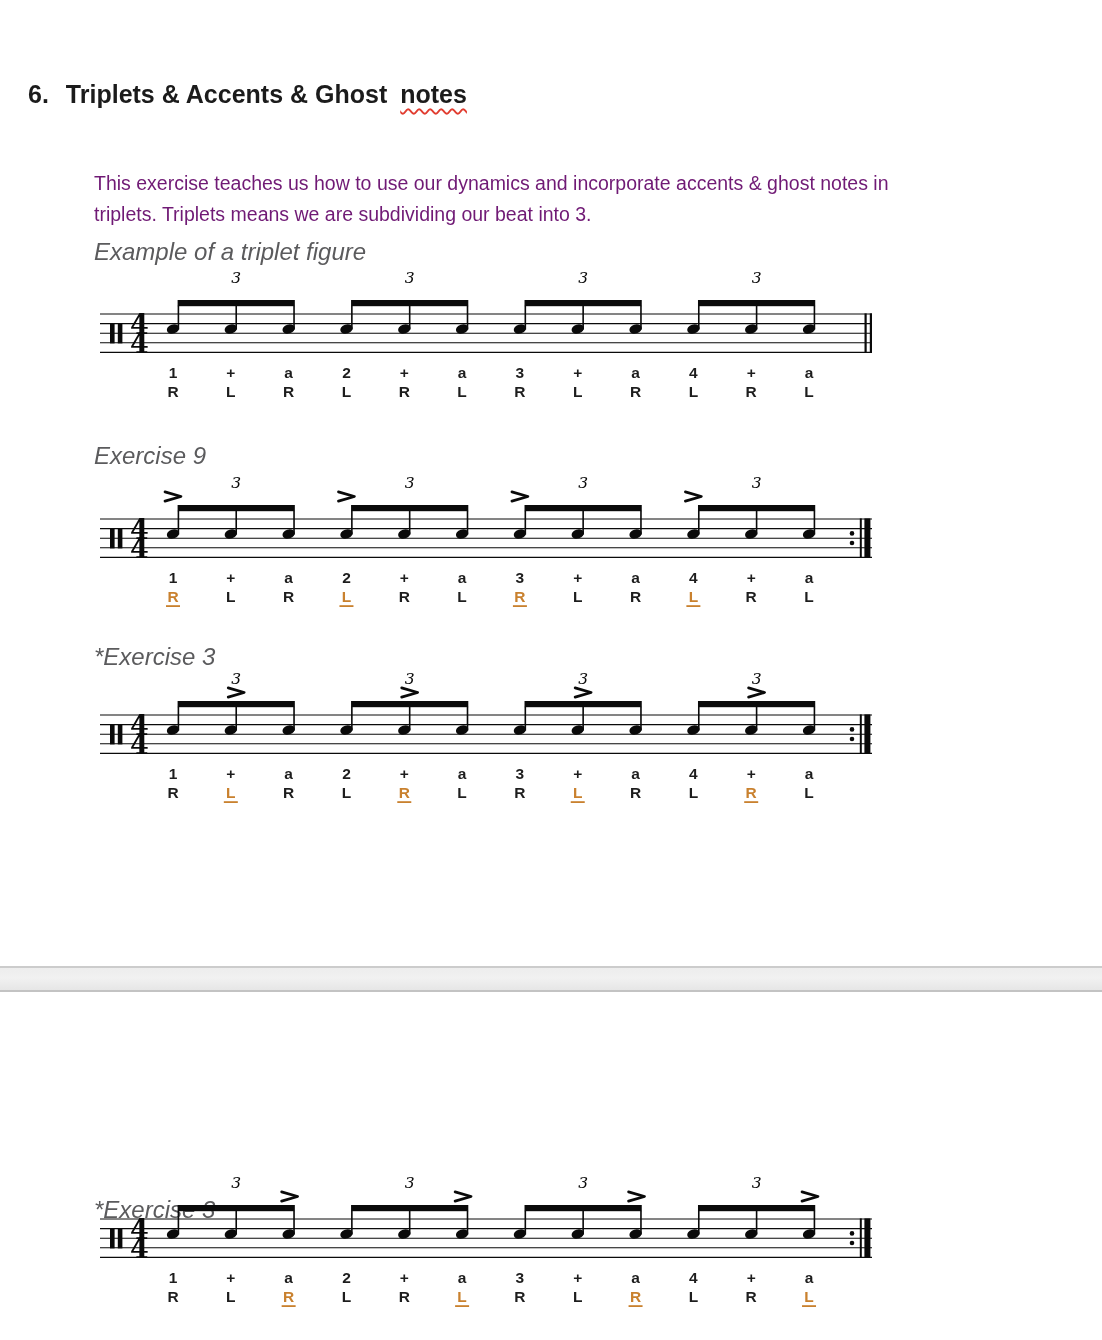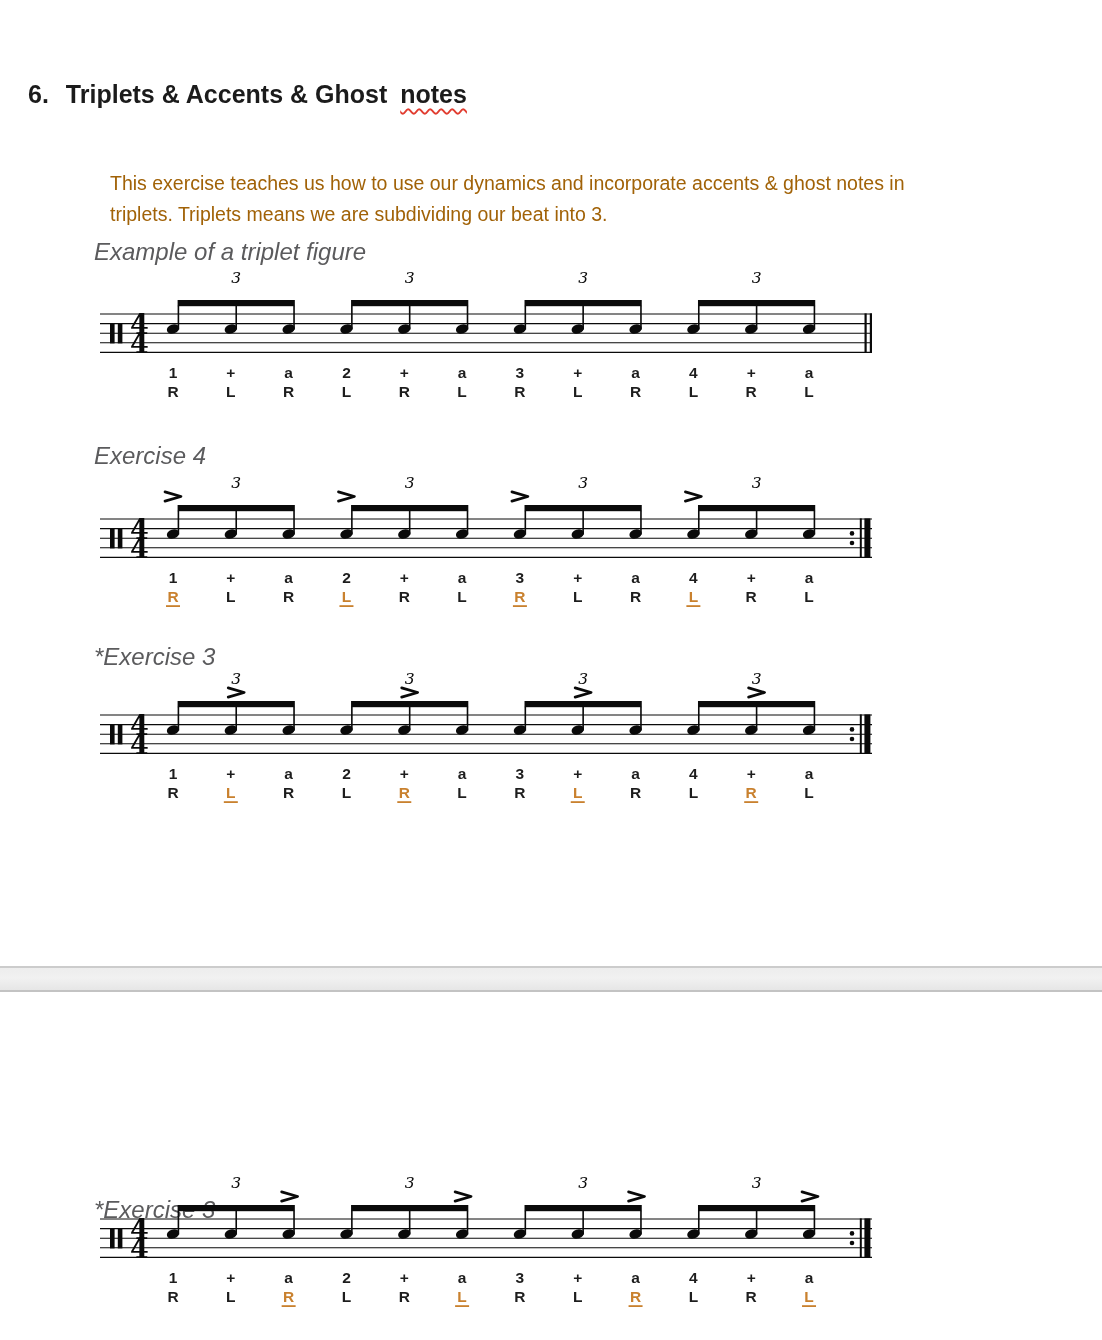--- a/index.html
+++ b/index.html
@@ -19,21 +19,21 @@
   .squiggle{
     margin-left:13px;
     text-decoration-line:underline;
     text-decoration-style:wavy;
     text-decoration-color:#e13c2f;
     text-decoration-thickness:2px;
     text-underline-offset:5px;
   }
   #intro{
     position:absolute;left:94px;top:148px;width:840px;
-    font-size:19.5px;line-height:31px;color:#a16207;margin-left:16px;
+    font-size:19.5px;line-height:31px;color:#701a75;
   }
   .section-label{
     position:absolute;left:94px;
     font-size:24px;font-style:italic;color:#5b5b5d;
     white-space:nowrap;
   }
   .staff-svg{position:absolute;left:0;}
   #page-break-bar{
     position:absolute;left:0;top:966px;width:1102px;height:26px;
     box-sizing:border-box;
@@ -118,21 +118,21 @@
         <text x="346.46000000000004" y="134.5" fill="#1d1d1d" text-anchor="middle" font-family="&quot;Liberation Sans&quot;,sans-serif" font-weight="bold" font-size="15.5">L</text>
         <text x="404.28" y="134.5" fill="#1d1d1d" text-anchor="middle" font-family="&quot;Liberation Sans&quot;,sans-serif" font-weight="bold" font-size="15.5">R</text>
         <text x="462.1" y="134.5" fill="#1d1d1d" text-anchor="middle" font-family="&quot;Liberation Sans&quot;,sans-serif" font-weight="bold" font-size="15.5">L</text>
         <text x="519.9200000000001" y="134.5" fill="#1d1d1d" text-anchor="middle" font-family="&quot;Liberation Sans&quot;,sans-serif" font-weight="bold" font-size="15.5">R</text>
         <text x="577.74" y="134.5" fill="#1d1d1d" text-anchor="middle" font-family="&quot;Liberation Sans&quot;,sans-serif" font-weight="bold" font-size="15.5">L</text>
         <text x="635.56" y="134.5" fill="#1d1d1d" text-anchor="middle" font-family="&quot;Liberation Sans&quot;,sans-serif" font-weight="bold" font-size="15.5">R</text>
         <text x="693.38" y="134.5" fill="#1d1d1d" text-anchor="middle" font-family="&quot;Liberation Sans&quot;,sans-serif" font-weight="bold" font-size="15.5">L</text>
         <text x="751.2" y="134.5" fill="#1d1d1d" text-anchor="middle" font-family="&quot;Liberation Sans&quot;,sans-serif" font-weight="bold" font-size="15.5">R</text>
         <text x="809.02" y="134.5" fill="#1d1d1d" text-anchor="middle" font-family="&quot;Liberation Sans&quot;,sans-serif" font-weight="bold" font-size="15.5">L</text>
       </svg>
-      <div class="section-label" style="top: 442px;">Exercise 4</div>
+      <div class="section-label" style="top: 442px;">Exercise 9</div>
       <svg viewBox="0 0 1102 150" width="1102" height="150" class="staff-svg" style="top: 467px;">
         <line x1="100" y1="52" x2="872" y2="52" stroke="#0a0a0a" stroke-width="1.1"></line>
         <line x1="100" y1="61.6" x2="872" y2="61.6" stroke="#0a0a0a" stroke-width="1.1"></line>
         <line x1="100" y1="71.2" x2="872" y2="71.2" stroke="#0a0a0a" stroke-width="1.1"></line>
         <line x1="100" y1="80.8" x2="872" y2="80.8" stroke="#0a0a0a" stroke-width="1.1"></line>
         <line x1="100" y1="90.4" x2="872" y2="90.4" stroke="#0a0a0a" stroke-width="1.1"></line>
         <rect x="110" y="61" width="4.6" height="20.4" fill="#0a0a0a"></rect>
         <rect x="117.8" y="61" width="4.6" height="20.4" fill="#0a0a0a"></rect>
         <text x="139.5" y="71.8" text-anchor="middle" font-family="&quot;DejaVu Serif&quot;,serif" font-weight="bold" font-size="27" fill="#0a0a0a">4</text>
         <text x="139.5" y="91" text-anchor="middle" font-family="&quot;DejaVu Serif&quot;,serif" font-weight="bold" font-size="27" fill="#0a0a0a">4</text>

